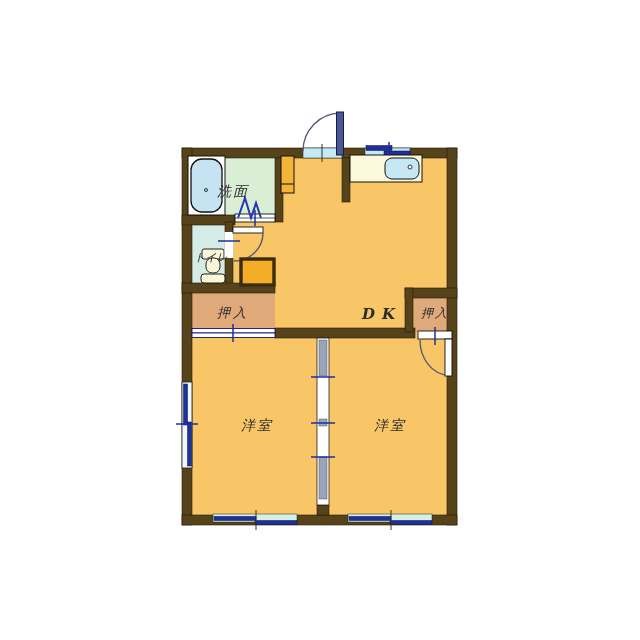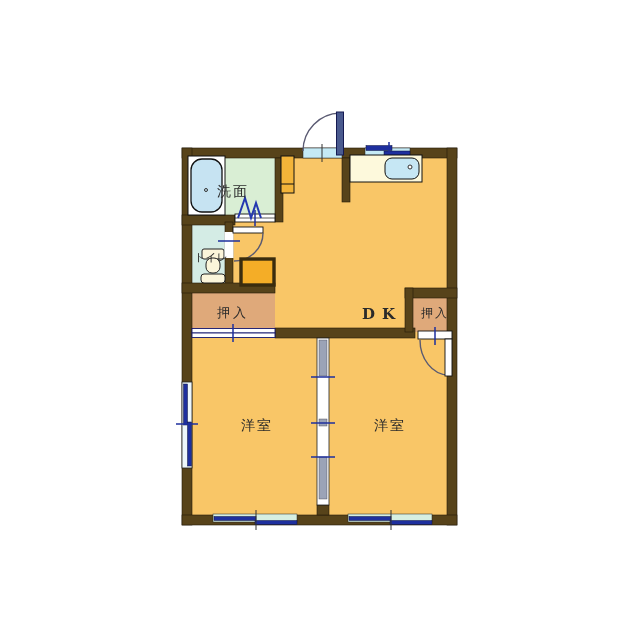--- a/index.html
+++ b/index.html
@@ -1,17 +1,17 @@
 <!DOCTYPE html>
 <html style="--c-wall: #57431a; --c-floor: #f9c667; --c-closet: #dfa97a; --c-washroom: #d9eed4; --c-toilet: #d4ece5; --c-bathtub: #c6e3f2; --c-sink: #c6e7f4; --c-counter: #fdf9dc; --c-window_frame: #1e2f9e; --c-window_glass: #c5eaf5; --c-fixture_orange: #f4ad27; --c-cabinet_orange: #f3b439; --c-door_panel: #4a5a8e;"><head>
 <meta charset="utf-8">
 <style>
   html,body{margin:0;padding:0;background:#fff;}
   .canvas{position:relative;width:640px;height:548px;background:#ffffff;overflow:hidden;
-          font-family:"DejaVu Sans",sans-serif;}
+          font-family:"DejaVu Sans",sans-serif;font-style:italic;}
   svg{display:block;}
   .wall   {fill:var(--c-wall,#57431a);stroke:#241a08;stroke-width:.6;}
   .floor  {fill:var(--c-floor,#f9c667);}
   .washrm {fill:var(--c-washroom,#d9eed4);}
   .toiletrm{fill:var(--c-toilet,#d4ece5);}
   .closet {fill:var(--c-closet,#dfa97a);}
   .glass  {fill:var(--c-window_glass,#c5eaf5);stroke:#222;stroke-width:.5;}
   .navybar{fill:var(--c-window_frame,#1e2f9e);stroke:#0c123f;stroke-width:.5;}
   .tick   {stroke:var(--c-window_frame,#1e2f9e);stroke-width:1.5;}
   .btick  {stroke:#333;stroke-width:1;}

